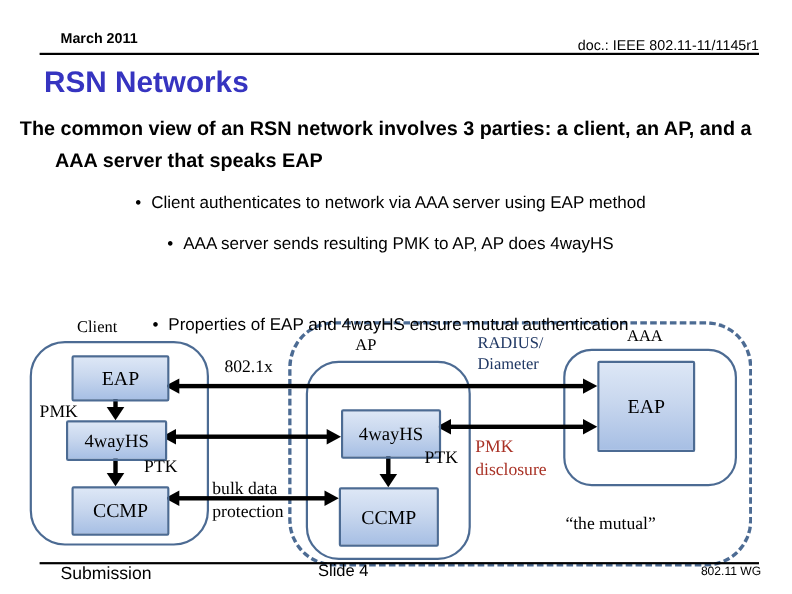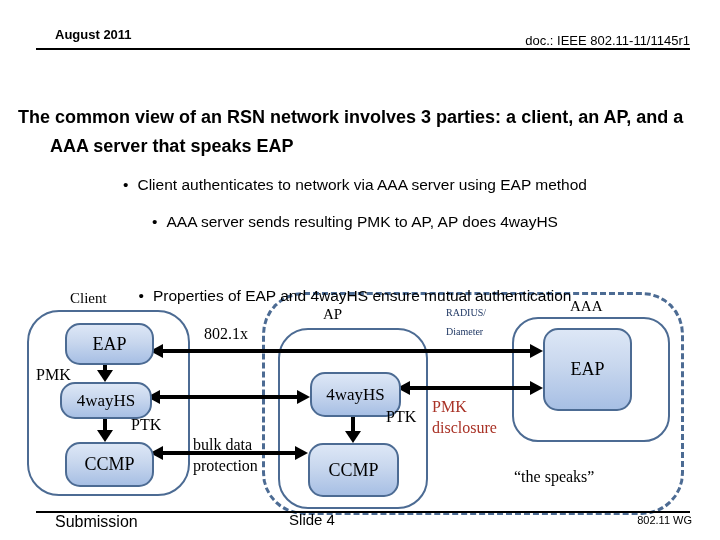--- a/index.html
+++ b/index.html
@@ -26,58 +26,59 @@
   
   .grp{border:2.5px solid #4c6b93;background:transparent;}
   .grp-client{left:27px;top:310px;width:159px;height:182px;border-radius:32px;z-index:1;}
   .grp-ap{left:278px;top:328px;width:146px;height:177px;border-radius:30px;z-index:1;}
   .grp-aaa{left:512px;top:317px;width:154px;height:121px;border-radius:26px;z-index:1;}
   .grp-net{left:262px;top:292px;width:416px;height:217px;border:3px dashed #4c6b93;
            border-radius:42px;z-index:0;}
   
   .box{display:flex;align-items:center;justify-content:center;
        background:linear-gradient(to bottom,#dde7f6 0%,#c8d7ee 45%,#a7bfe4 100%);
-       border:2px solid #4c6b93;border-radius:15px;
+       border:2px solid #4c6b93;border-radius:2px;
        font-family:"Liberation Serif","DejaVu Serif",serif;font-size:18px;color:#000;z-index:4;}
   .b-ceap{left:65px;top:323px;width:85px;height:38px;}
   .b-c4w{left:60px;top:382px;width:88px;height:33px;font-size:17px;}
   .b-cccmp{left:65px;top:442px;width:85px;height:41px;}
   .b-a4w{left:310px;top:372px;width:87px;height:41px;font-size:17px;}
   .b-accmp{left:308px;top:443px;width:87px;height:50px;}
   .b-aaaeap{left:543px;top:328px;width:85px;height:79px;}
   
   .dlab{font-family:"Liberation Serif","DejaVu Serif",serif;font-size:16px;color:#000;z-index:5;}
   .l-client{left:70px;top:290px;font-size:15px;}
   .l-ap{left:323px;top:306px;font-size:15px;}
   .l-aaa{left:570px;top:298px;font-size:15px;}
-  .l-radius{left:434px;top:303px;line-height:19px;font-size:10px;color:#203864;margin-left:12px;}
+  .l-radius{left:434px;top:303px;line-height:19px;font-size:15px;color:#203864;}
   .l-dot1x{left:204px;top:325px;}
   .l-pmk{left:36px;top:366px;}
   .l-ptkc{left:131px;top:416px;}
   .l-ptka{left:386px;top:408px;}
   .l-pmkd{left:432px;top:396px;line-height:21px;color:#a93226;}
   .l-bulk{left:193px;top:434px;line-height:21px;}
   .l-net{left:514px;top:468px;}
   
   .hl{height:4px;background:#000;z-index:3;}
   .vl{width:4px;background:#000;z-index:3;}
   .tri{width:0;height:0;border-style:solid;z-index:3;}
   .tl{border-width:7px 13px 7px 0;border-color:transparent #000 transparent transparent;}
   .tr{border-width:7px 0 7px 13px;border-color:transparent transparent transparent #000;}
   .td{border-width:12px 8px 0 8px;border-color:#000 transparent transparent transparent;}
 </style>
 </head>
 <body>
 
 <div class="slide">
 
-  <div class="abs h-date">August 2011</div>
+  <div class="abs h-date">March 2011</div>
   <div class="abs h-doc">doc.: IEEE 802.11-11/1145r1</div>
   <div class="abs h-rule"></div>
 
+  <div class="abs title">RSN Networks</div>
 
   <div class="abs lead">The common view of an RSN network involves 3 parties: a client, an AP, and a AAA server that speaks EAP</div>
 
   <div class="abs bullet" style="top:176px">
     <span class="dot">•</span><span>Client authenticates to network via AAA server using EAP method</span>
   </div>
   <div class="abs bullet" style="top:213px">
     <span class="dot">•</span><span>AAA server sends resulting PMK to AP, AP does 4wayHS</span>
   </div>
   <div class="abs bullet" style="top:287px">
@@ -132,20 +133,20 @@
   <div class="abs dlab l-ptkc">PTK</div>
   <div class="abs dlab l-ptka">PTK</div>
   <div class="abs dlab l-pmkd">
     <div>PMK</div>
     <div>disclosure</div>
   </div>
   <div class="abs dlab l-bulk">
     <div>bulk data</div>
     <div>protection</div>
   </div>
-  <div class="abs dlab l-net">“the speaks”</div>
+  <div class="abs dlab l-net">“the mutual”</div>
 
   <div class="abs f-rule"></div>
   <div class="abs f-left">Submission</div>
   <div class="abs f-center">Slide 4</div>
   <div class="abs f-right">802.11 WG</div>
 
 </div>
 
 </body></html>

